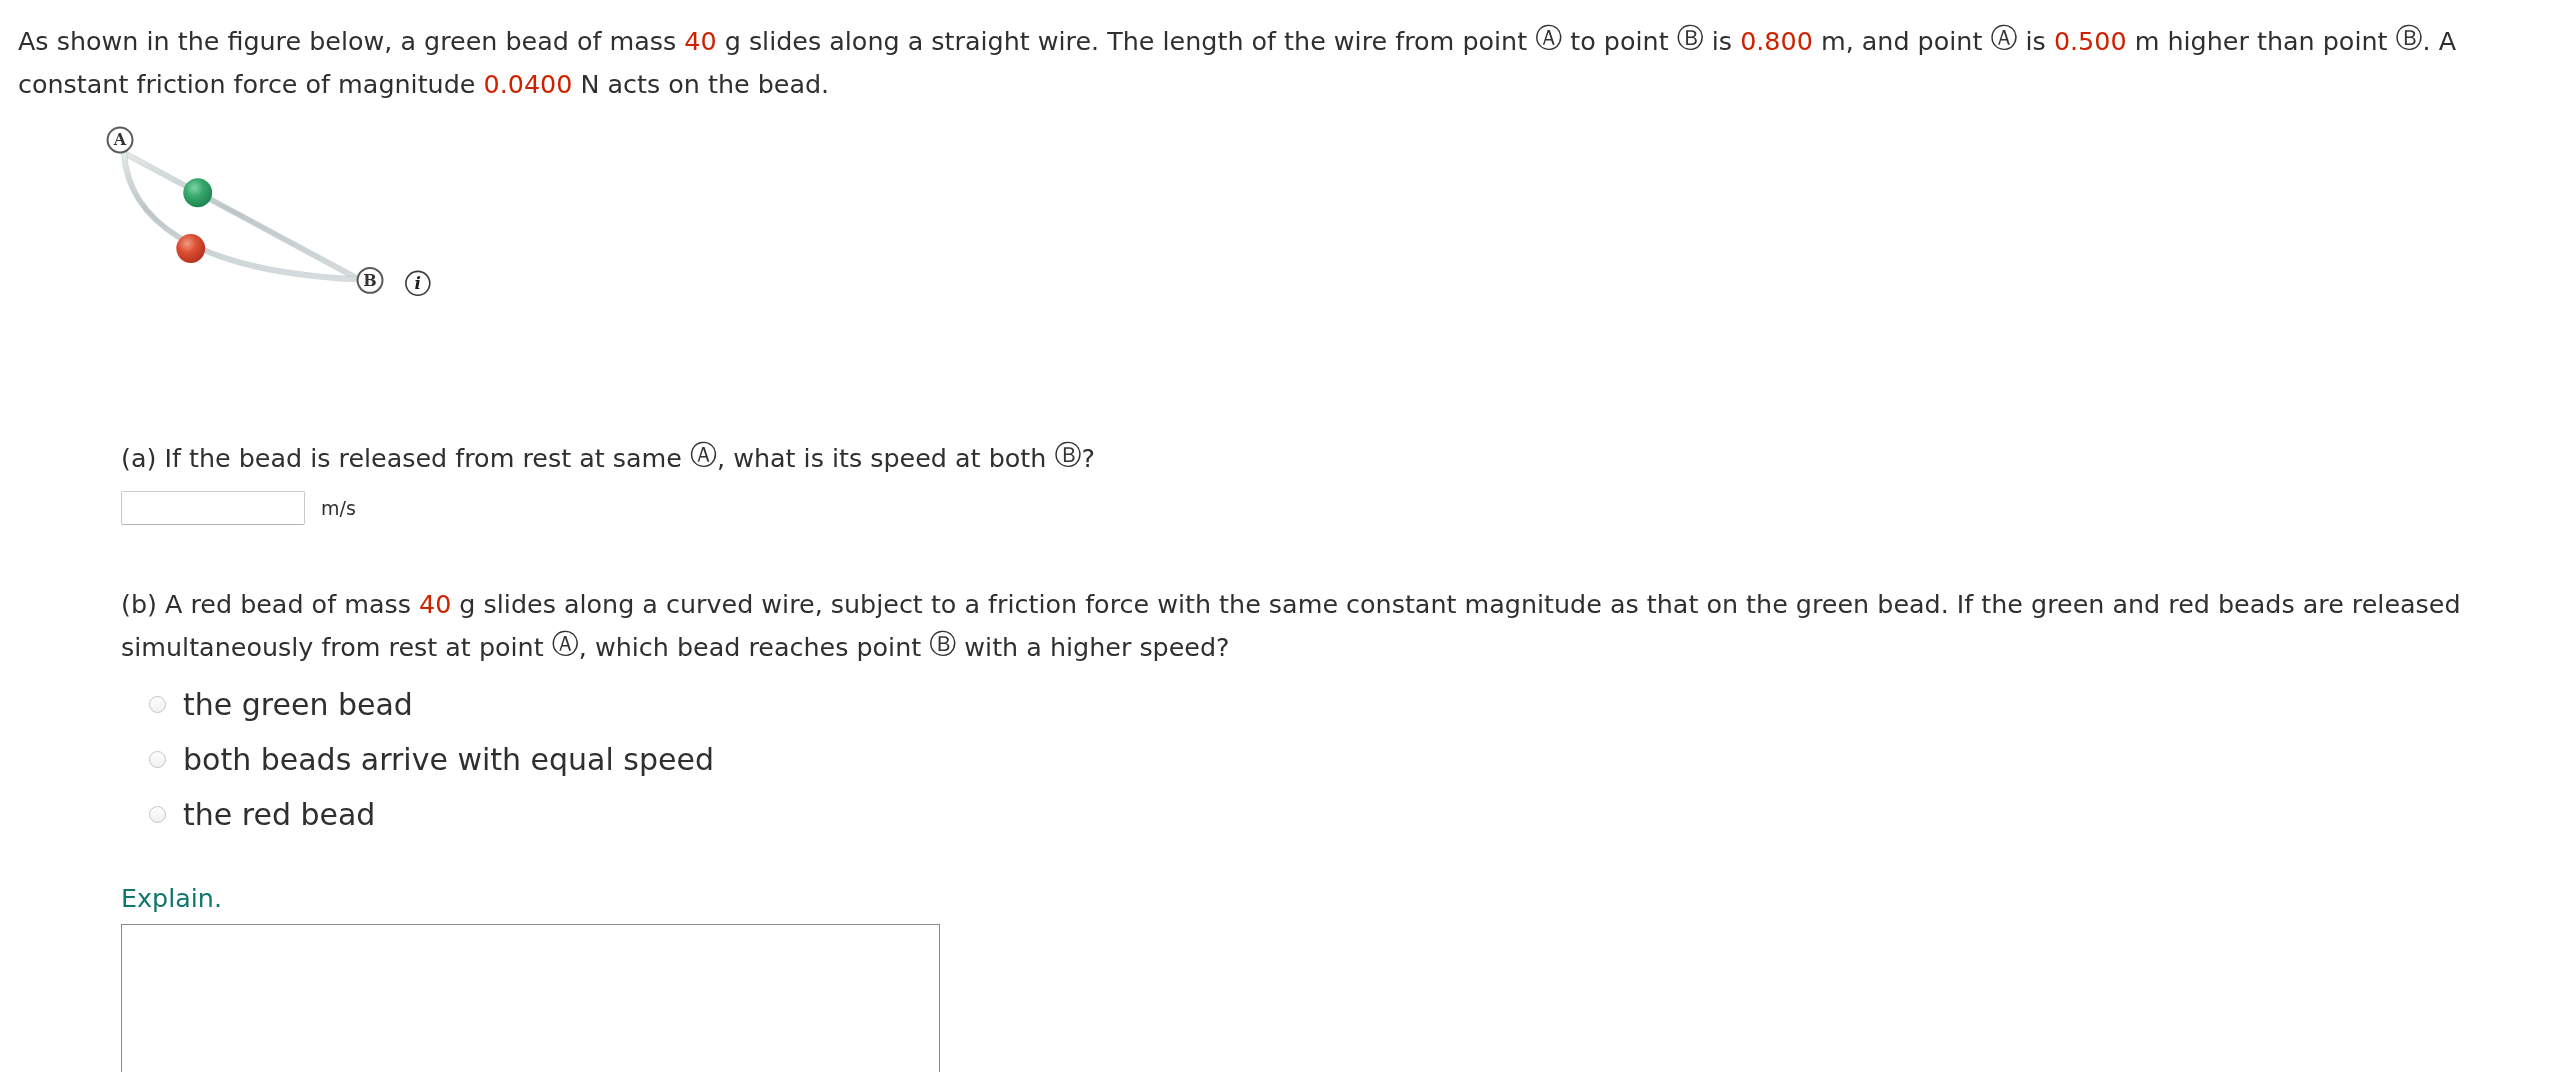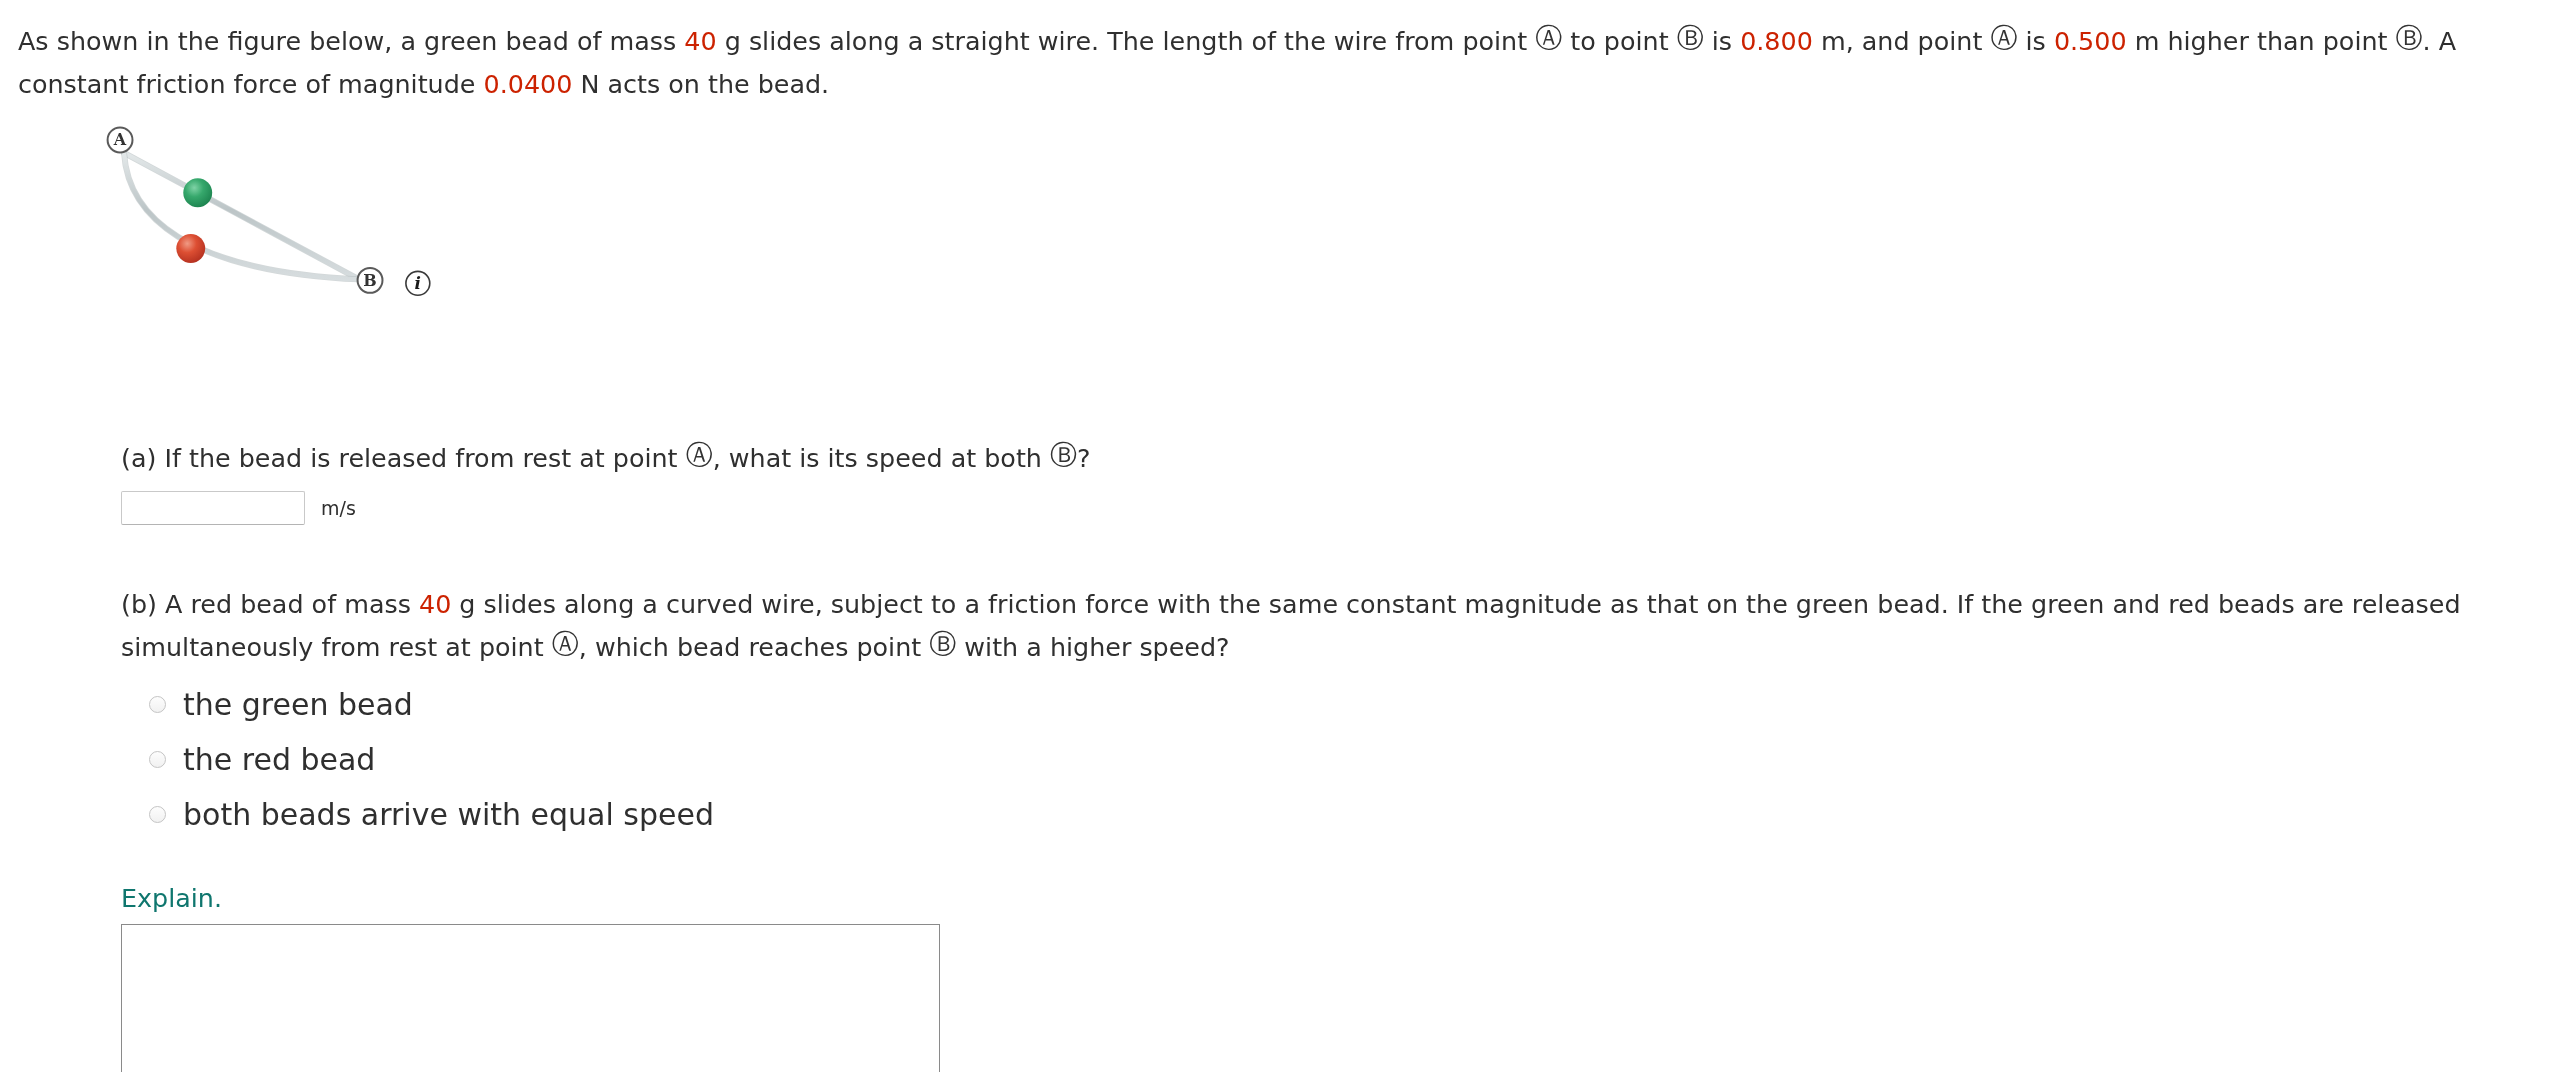--- a/index.html
+++ b/index.html
@@ -201,41 +201,41 @@
         <text x="271" y="157" text-anchor="middle" dominant-baseline="central" font-family="DejaVu Serif, Liberation Serif, serif" font-size="16" font-weight="bold" fill="#333333">B</text>
       </g>
 
       <g style="cursor:pointer">
         <circle cx="319" cy="160" r="12" fill="#ffffff" stroke="#3a3a3a" stroke-width="1.6"></circle>
         <text x="319" y="160" text-anchor="middle" dominant-baseline="central" font-family="DejaVu Serif, Liberation Serif, serif" font-size="17" font-weight="bold" font-style="italic" fill="#1a1a1a">i</text>
       </g>
     </svg>
   </div>
 
-  <div class="part part-a"><span>(a) If the bead is released from rest at point </span><span class="circ">Ⓐ</span><span>, what is its speed at both </span><span class="circ">Ⓑ</span><span>?</span></div>
+  <div class="part part-a"><span>(a) If the bead is released from rest at same </span><span class="circ">Ⓐ</span><span>, what is its speed at both </span><span class="circ">Ⓑ</span><span>?</span></div>
 
   <div class="answer-row">
     <input class="numeric" type="text" placeholder="" style="">
     <span class="unit">m/s</span>
   </div>
 
   <div class="part part-b"><span>(b) A red bead of mass </span><span class="val">40</span><span> g slides along a curved wire, subject to a friction force with the same constant magnitude as that on the green bead. If the green and red beads are released simultaneously from rest at point </span><span class="circ">Ⓐ</span><span>, which bead reaches point </span><span class="circ">Ⓑ</span><span> with a higher speed?</span></div>
 
   <div class="choices">
     <label class="choice">
       <span class="radio"></span>
       <span class="choice-label">the green bead</span>
     </label>
     <label class="choice">
       <span class="radio"></span>
-      <span class="choice-label">the red bead</span>
+      <span class="choice-label">both beads arrive with equal speed</span>
     </label>
     <label class="choice">
       <span class="radio"></span>
-      <span class="choice-label">both beads arrive with equal speed</span>
+      <span class="choice-label">the red bead</span>
     </label>
   </div>
 
   <div class="explain-label">Explain.</div>
   <textarea class="explain-box" placeholder="" style=""></textarea>
 
 </div>
 
 
 </body></html>

